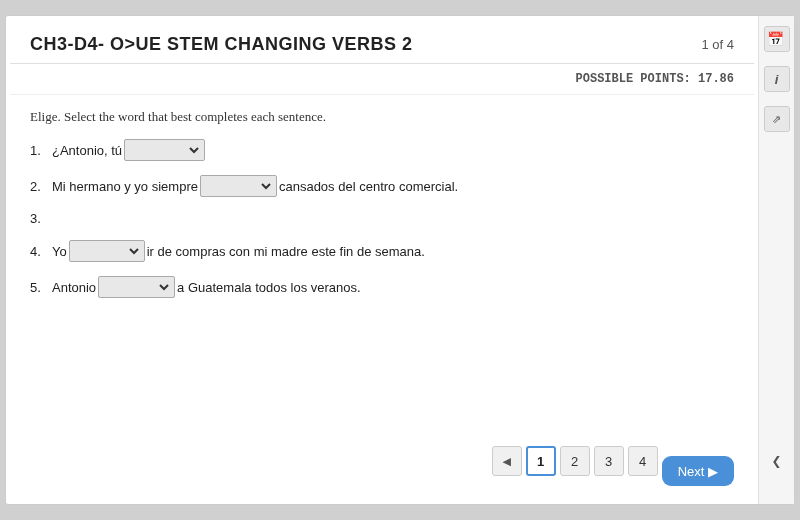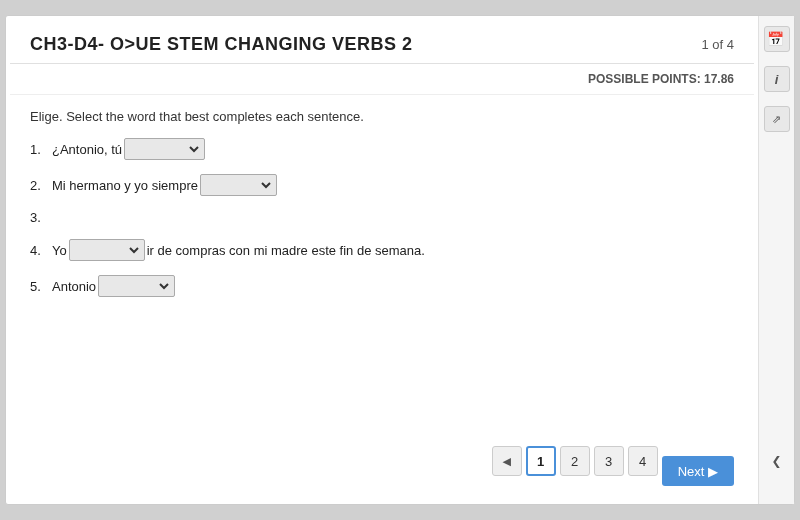--- a/index.html
+++ b/index.html
@@ -44,30 +44,32 @@
     .page-indicator {
       font-size: 13px;
       color: #555;
     }
     .points-bar {
       padding: 8px 20px;
       display: flex;
       justify-content: flex-end;
       align-items: center;
       border-bottom: 1px solid #eee;
+      font-family: Liberation Mono, monospace;
     }
     .points-label {
       font-size: 12px;
       color: #555;
       font-weight: bold;
     }
     .instruction {
       padding: 14px 20px 10px 20px;
       font-size: 13px;
       color: #333;
+      font-family: Liberation Serif, serif;
     }
     .questions-area {
       padding: 4px 20px 10px 20px;
       flex: 1;
     }
     .question-row {
       margin-bottom: 14px;
       display: flex;
       align-items: center;
       font-size: 13px;
@@ -130,21 +132,21 @@
       color: #222;
     }
     .page-btn.arrow {
       font-size: 11px;
       color: #555;
     }
     .next-btn {
       background: #4a90d9;
       color: #fff;
       border: none;
-      border-radius: 3px;
+      border-radius: 9px;
       padding: 0 16px;
       height: 30px;
       font-size: 13px;
       cursor: pointer;
       display: flex;
       align-items: center;
       gap: 6px;
       margin-top: 20px;
     }
     .sidebar-icons {
@@ -223,20 +225,21 @@
           <span>Mi hermano y yo siempre</span>
           <div class="dropdown-wrapper">
             <select>
               <option value=""></option>
               <option value="volvemos">volvemos</option>
               <option value="vuelve">vuelve</option>
               <option value="vuelven">vuelven</option>
               <option value="vuelvo">vuelvo</option>
             </select>
           </div>
+          <span>cansados del centro comercial.</span>
         </div>
       </div>
 
       <div class="question-row">
         <span class="question-num">3.</span>
       </div>
 
       <div class="question-row">
         <span class="question-num">4.</span>
         <div class="question-text">
@@ -260,20 +263,21 @@
           <span>Antonio</span>
           <div class="dropdown-wrapper">
             <select>
               <option value=""></option>
               <option value="vuelve">vuelve</option>
               <option value="vuelvo">vuelvo</option>
               <option value="volvemos">volvemos</option>
               <option value="vuelven">vuelven</option>
             </select>
           </div>
+          <span>a Guatemala todos los veranos.</span>
         </div>
       </div>
 
     </div>
 
     <div class="pagination-bar">
       <button class="page-btn arrow">◀</button>
       <button class="page-btn active">1</button>
       <button class="page-btn">2</button>
       <button class="page-btn">3</button>

